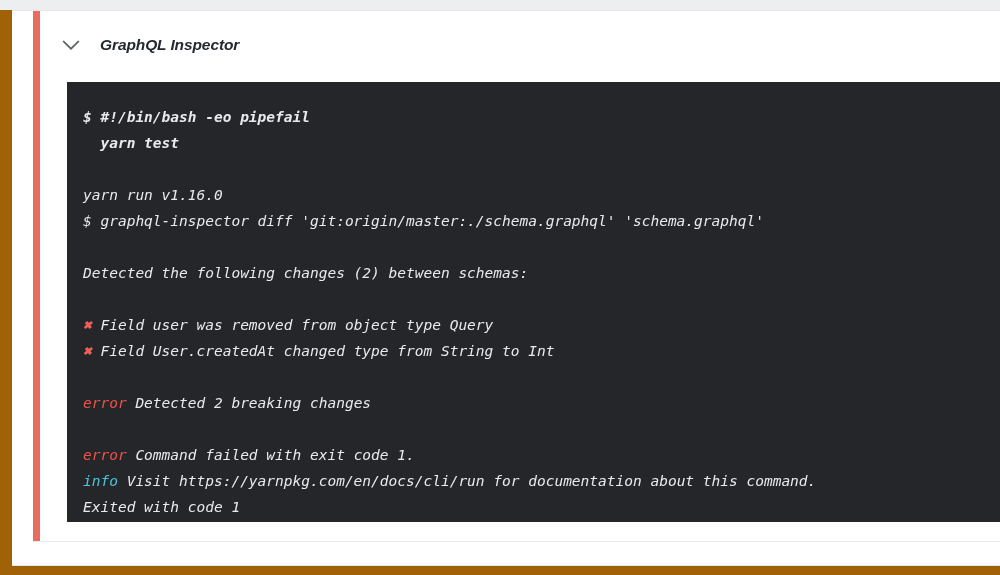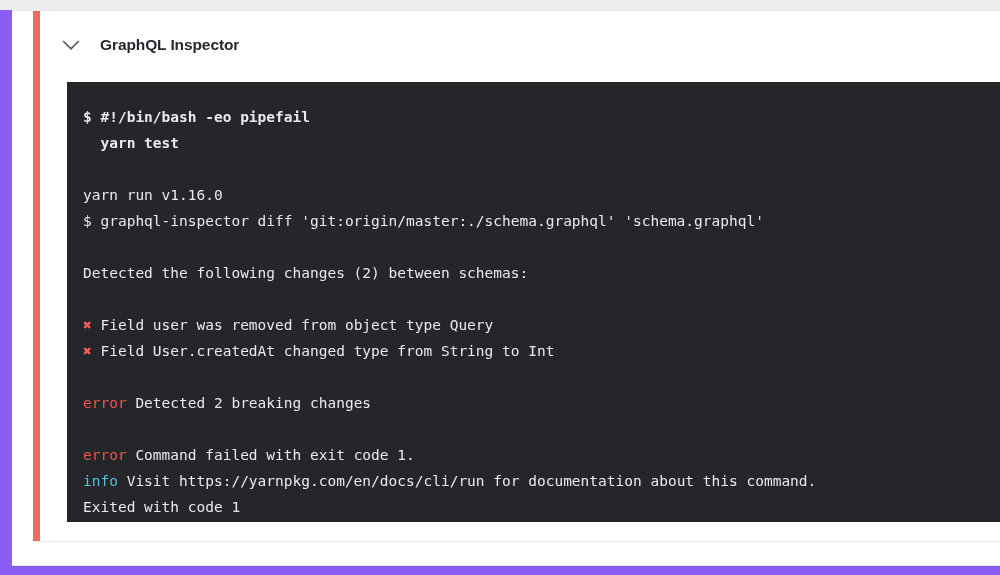--- a/index.html
+++ b/index.html
@@ -9,21 +9,22 @@
     width: 1000px; height: 575px;
     overflow: hidden;
     background: #f1f2f3;
     font-family: "Liberation Sans", sans-serif;
   }
 
   #page {
     position: relative;
     width: 1000px;
     height: 575px;
-    background: #8b5cf6;
+    background: #a16207;
+    font-style: italic;
   }
 
   
   .top-strip {
     position: absolute;
     left: 0; top: 0;
     width: 1000px; height: 10px;
     background: #eceef0;
   }
 

